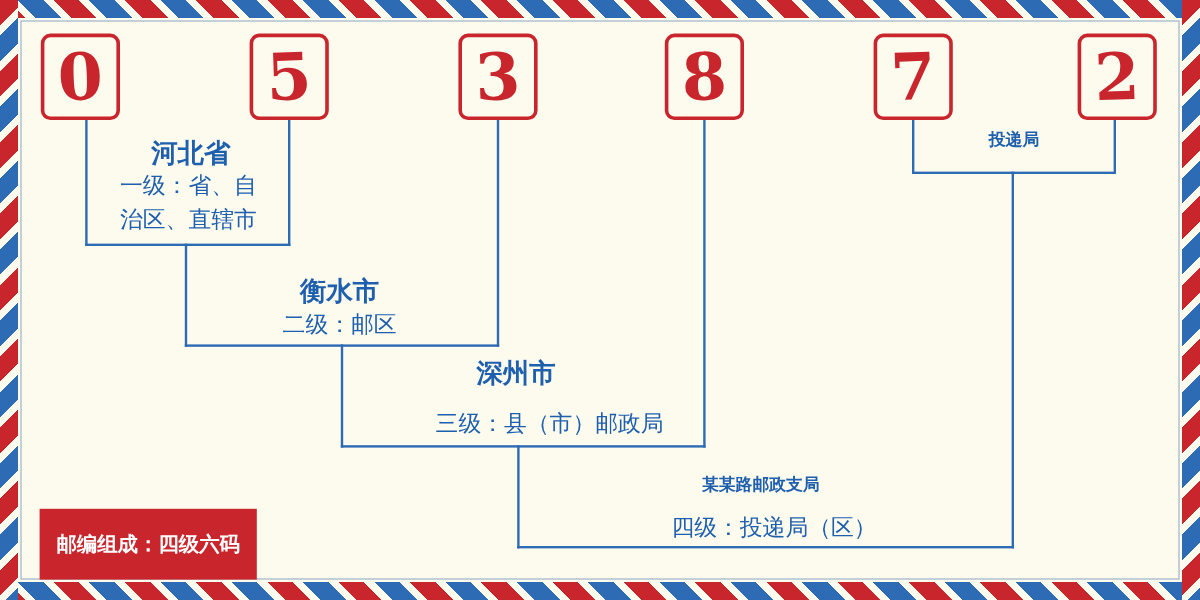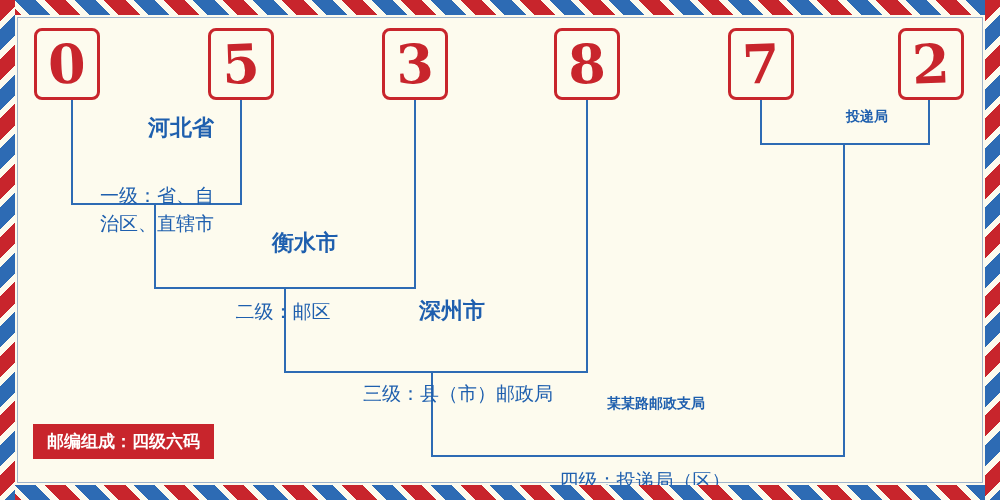--- a/index.html
+++ b/index.html
@@ -59,36 +59,36 @@
   }
   
   .vline, .hline { position: absolute; background: var(--blue, #2d5d9f); z-index: 1; }
   .vline { width: 2px; }
   .hline { height: 2px; }
   
   .label-name {
     position: absolute; transform: translateX(-50%);
     color: var(--text-blue, #1e5fae);
     font-weight: bold; font-size: 22px;
-    white-space: nowrap; z-index: 2; margin-left: 22px;
+    white-space: nowrap; z-index: 2;
   }
   .label-desc {
     position: absolute; transform: translateX(-50%);
     color: var(--text-blue, #1e5fae);
     font-size: 19px; line-height: 1.45;
-    white-space: nowrap; text-align: right; z-index: 2; margin-top: 40px;
+    white-space: nowrap; text-align: right; z-index: 2;
   }
   .label-small-bold { font-size: 14px; }
   
   .badge {
     position: absolute; left: 33px; top: 424px;
     background: var(--red, #c8252c);
     color: #ffffff;
     font-size: 17px; font-weight: bold;
-    padding: 6px 14px;
+    padding: 18px 14px;
     white-space: nowrap; z-index: 2;
   }
 </style>
 </head>
 <body>
 
 <div class="canvas">
 
   <div class="stripe stripe-top"></div>
   <div class="stripe stripe-bottom"></div>

